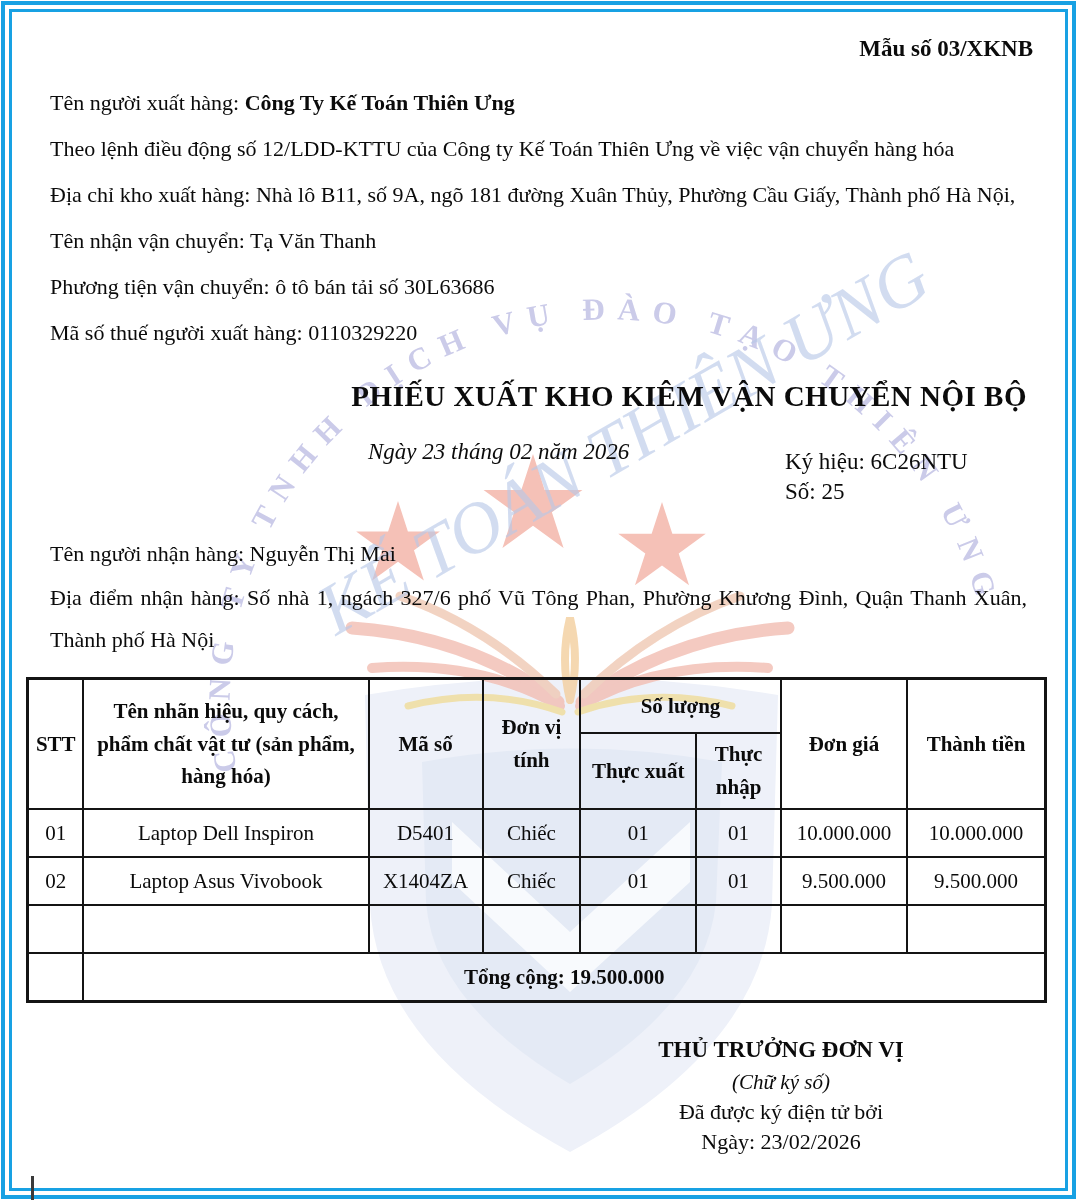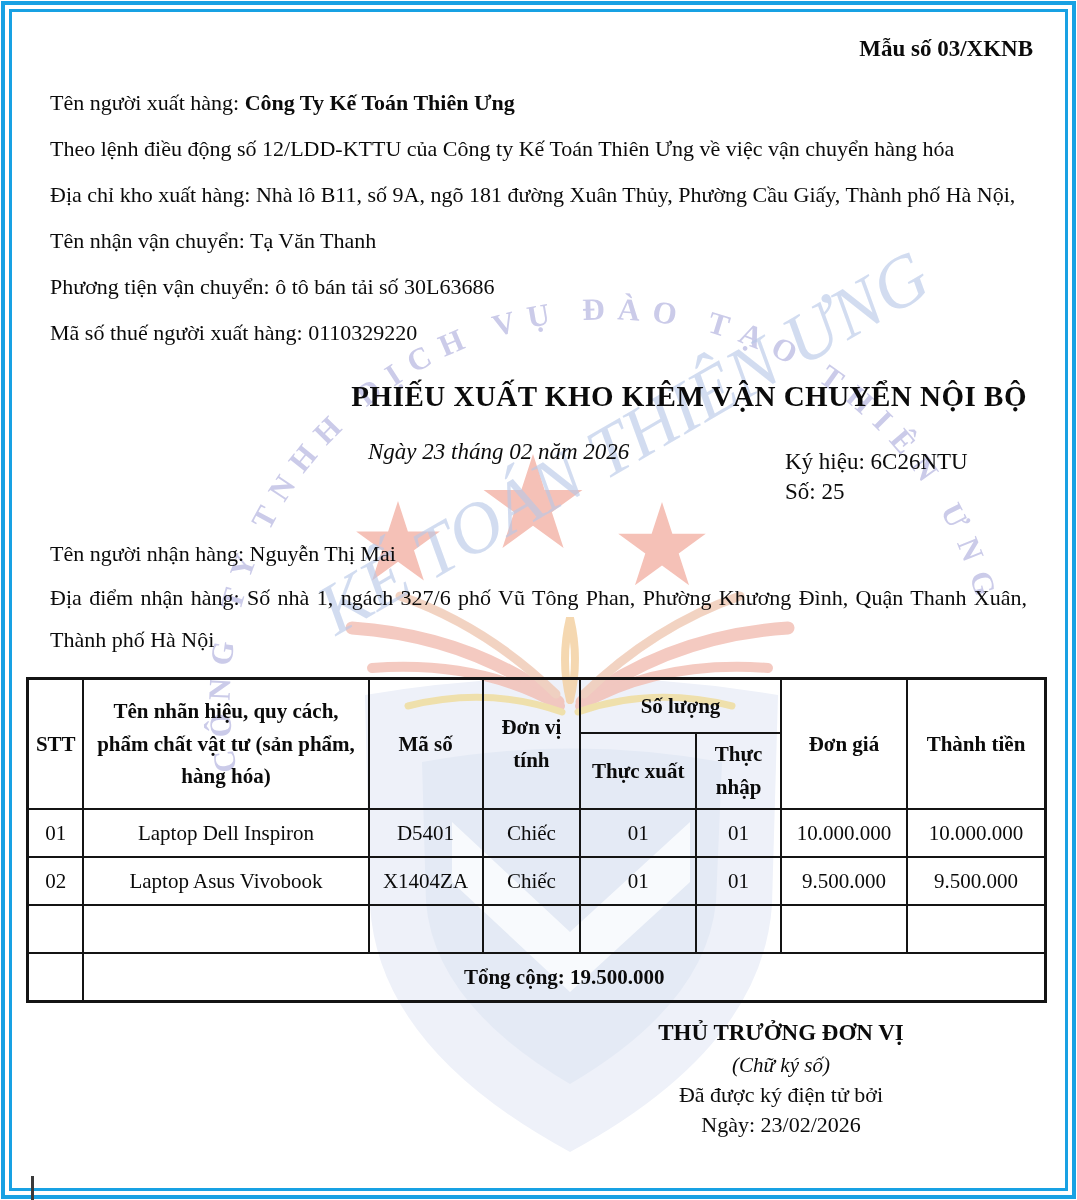--- a/index.html
+++ b/index.html
@@ -38,21 +38,21 @@
     padding:2px 4px; overflow:hidden;
   }
   table.goods{ border:3px solid var(--line); }
   table.goods th{ font-weight:bold; line-height:1.55; }
   tr.hdr-top th{ height:48px; }
   tr.hdr-sub th{ height:70px; }
   tr.data-row td{ height:42px; }
   td.cell-name{ text-align:left; padding-left:9px;border-radius:18px; }
   td.total-cell{ text-align:right; font-weight:bold; padding-right:66px; height:42px; }
 
-  .signature{ width:520px; margin:13px -14px 0 auto; text-align:center; line-height:30px; }
+  .signature{ width:520px; margin:30px -14px 0 auto; text-align:center; line-height:30px; }
   .sig-title{ font-weight:bold; font-size:23px; line-height:34px; }
   .sig-sub{ font-style:italic; font-size:21px; }
   .sig-line{ font-size:22px; }
   .sig-company{ font-size:22px; }
 
   .scan-tick{ position:absolute; left:31px; top:1176px; width:3px; height:24px; background:#3a3a3a; z-index:6; }
 </style>
 </head>
 <body>
 

